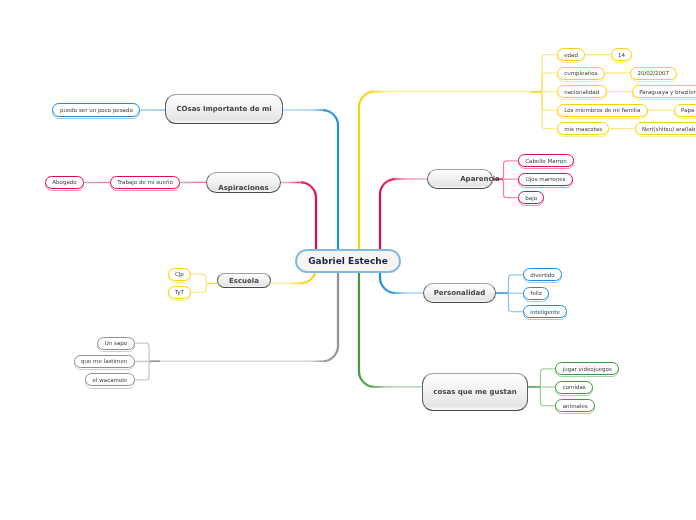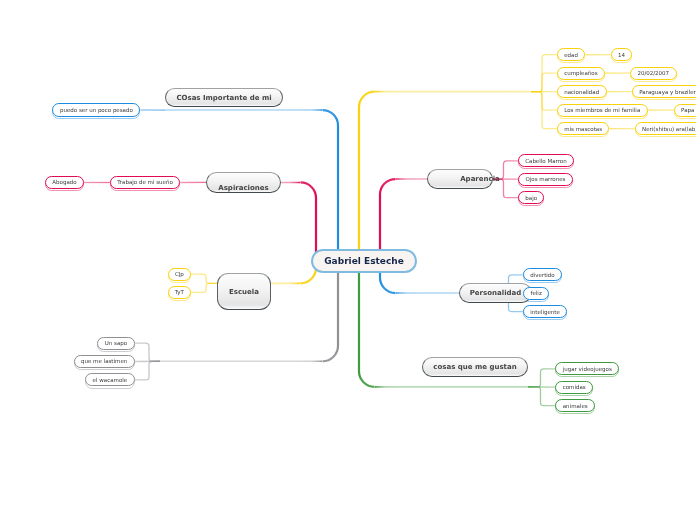--- a/index.html
+++ b/index.html
@@ -361,39 +361,39 @@
       <path d="M 395.9 293.05 L 496 293.05" fill="none" stroke="url(#g34)" stroke-width="1.6" stroke-linecap="butt"></path>
       <path d="M 496 293.05 L 505.3 293.05 Q 508.5 293.05 508.5 289.85 L 508.5 278 Q 508.5 274.8 511.7 274.8 L 523.4 274.8" fill="none" stroke="url(#g35)" stroke-width="1.3" stroke-linecap="butt"></path>
       <path d="M 496 293.05 L 523.4 293.3" fill="none" stroke="url(#g36)" stroke-width="1.3" stroke-linecap="butt"></path>
       <path d="M 496 293.05 L 505.3 293.05 Q 508.5 293.05 508.5 296.25 L 508.5 308.50000000000006 Q 508.5 311.70000000000005 511.7 311.70000000000005 L 523.4 311.70000000000005" fill="none" stroke="url(#g37)" stroke-width="1.3" stroke-linecap="butt"></path>
       <path d="M 359 261 L 359 371.35 C 359 379.91065000000003 365.93935 386.85 374.5 386.85" fill="none" stroke="url(#g38)" stroke-width="2.2" stroke-linecap="butt"></path>
       <path d="M 374.9 386.85 L 528 386.85" fill="none" stroke="url(#g39)" stroke-width="1.6" stroke-linecap="butt"></path>
       <path d="M 528 386.85 L 537.3 386.85 Q 540.5 386.85 540.5 383.65000000000003 L 540.5 372 Q 540.5 368.8 543.7 368.8 L 555.3 368.8" fill="none" stroke="url(#g40)" stroke-width="1.3" stroke-linecap="butt"></path>
       <path d="M 528 386.85 L 555.3 387.20000000000005" fill="none" stroke="url(#g41)" stroke-width="1.3" stroke-linecap="butt"></path>
       <path d="M 528 386.85 L 537.3 386.85 Q 540.5 386.85 540.5 390.05 L 540.5 402.40000000000003 Q 540.5 405.6 543.7 405.6 L 555.3 405.6" fill="none" stroke="url(#g42)" stroke-width="1.3" stroke-linecap="butt"></path>
     </svg>
-<div class="node branch" style="left: 165px; top: 88px; width: 118px; height: 19px;">
+<div class="node branch" style="left: 165px; top: 94px; width: 118px; height: 30px;">
       <span>COsas Importante de mi</span>
     </div>
     <div class="leafshadow" style="left: 52.4px; top: 105.5px; width: 88px; height: 13.2px; border-color: rgb(30, 140, 222); opacity: 0.45;"></div>
     <div class="node leaf" style="left: 52.4px; top: 103.4px; width: 88px; height: 13.2px; border-color: rgb(30, 140, 222);">
       <span>puedo ser un poco pesado</span>
     </div>
     <div class="node branch" style="left: 206px; top: 172.2px; width: 75px; height: 20.5px; align-items: flex-end;">
       <span>Aspiraciones</span>
     </div>
     <div class="leafshadow" style="left: 109.8px; top: 178px; width: 70.5px; height: 13.2px; border-color: rgb(224, 11, 82); opacity: 0.45;"></div>
     <div class="node leaf" style="left: 109.8px; top: 175.9px; width: 70.5px; height: 13.2px; border-color: rgb(224, 11, 82);">
       <span>Trabajo de mi sueño</span>
     </div>
     <div class="leafshadow" style="left: 44.8px; top: 178px; width: 39.3px; height: 13.2px; border-color: rgb(224, 11, 82); opacity: 0.45;"></div>
     <div class="node leaf" style="left: 44.8px; top: 175.9px; width: 39.3px; height: 13.2px; border-color: rgb(224, 11, 82);">
       <span>Abogado</span>
     </div>
-    <div class="node branch" style="left: 217px; top: 273.1px; width: 54px; height: 37px;">
+    <div class="node branch" style="left: 217px; top: 273.1px; width: 54px; height: 15px;">
       <span>Escuela</span>
     </div>
     <div class="leafshadow" style="left: 168px; top: 269.6px; width: 22.8px; height: 13.2px; border-color: rgb(250, 209, 10); opacity: 0.45;"></div>
     <div class="node leaf" style="left: 168px; top: 267.5px; width: 22.8px; height: 13.2px; border-color: rgb(250, 209, 10);">
       <span>CJp</span>
     </div>
     <div class="leafshadow" style="left: 168px; top: 287.9px; width: 22.8px; height: 13.2px; border-color: rgb(250, 209, 10); opacity: 0.45;"></div>
     <div class="node leaf" style="left: 168px; top: 285.8px; width: 22.8px; height: 13.2px; border-color: rgb(250, 209, 10);">
       <span>TyT</span>
     </div>
@@ -457,46 +457,46 @@
       <span>Cabello Marron</span>
     </div>
     <div class="leafshadow" style="left: 518.2px; top: 174.7px; width: 54.5px; height: 13.2px; border-color: rgb(224, 11, 82); opacity: 0.45;"></div>
     <div class="node leaf" style="left: 518.2px; top: 172.6px; width: 54.5px; height: 13.2px; border-color: rgb(224, 11, 82);">
       <span>Ojos marrones</span>
     </div>
     <div class="leafshadow" style="left: 518.2px; top: 193.1px; width: 26px; height: 13.2px; border-color: rgb(224, 11, 82); opacity: 0.45;"></div>
     <div class="node leaf" style="left: 518.2px; top: 191px; width: 26px; height: 13.2px; border-color: rgb(224, 11, 82);">
       <span>bajo</span>
     </div>
-    <div class="node branch" style="left: 423px; top: 282.8px; width: 73px; height: 20.5px; margin-left: 36px;">
+    <div class="node branch" style="left: 423px; top: 282.8px; width: 73px; height: 20.5px;">
       <span>Personalidad</span>
     </div>
     <div class="leafshadow" style="left: 523.4px; top: 270.3px; width: 38.2px; height: 13.2px; border-color: rgb(30, 140, 222); opacity: 0.45;"></div>
     <div class="node leaf" style="left: 523.4px; top: 268.2px; width: 38.2px; height: 13.2px; border-color: rgb(30, 140, 222);">
       <span>divertido</span>
     </div>
     <div class="leafshadow" style="left: 523.4px; top: 288.8px; width: 25.5px; height: 13.2px; border-color: rgb(30, 140, 222); opacity: 0.45;"></div>
     <div class="node leaf" style="left: 523.4px; top: 286.7px; width: 25.5px; height: 13.2px; border-color: rgb(30, 140, 222);">
       <span>feliz</span>
     </div>
     <div class="leafshadow" style="left: 523.4px; top: 307.2px; width: 43.4px; height: 13.2px; border-color: rgb(30, 140, 222); opacity: 0.45;"></div>
     <div class="node leaf" style="left: 523.4px; top: 305.1px; width: 43.4px; height: 13.2px; border-color: rgb(30, 140, 222);">
       <span>inteligente</span>
     </div>
-    <div class="node branch" style="left: 422px; top: 357px; width: 106px; height: 20px;">
+    <div class="node branch" style="left: 422px; top: 373px; width: 106px; height: 38px;">
       <span>cosas que me gustan</span>
     </div>
     <div class="leafshadow" style="left: 555.3px; top: 364.3px; width: 63.9px; height: 13.2px; border-color: rgb(62, 154, 60); opacity: 0.45;"></div>
     <div class="node leaf" style="left: 555.3px; top: 362.2px; width: 63.9px; height: 13.2px; border-color: rgb(62, 154, 60);">
       <span>jugar videojuegos</span>
     </div>
     <div class="leafshadow" style="left: 555.3px; top: 382.7px; width: 37.9px; height: 13.2px; border-color: rgb(62, 154, 60); opacity: 0.45;"></div>
     <div class="node leaf" style="left: 555.3px; top: 380.6px; width: 37.9px; height: 13.2px; border-color: rgb(62, 154, 60);">
       <span>comidas</span>
     </div>
     <div class="leafshadow" style="left: 555.3px; top: 401.1px; width: 39.8px; height: 13.2px; border-color: rgb(62, 154, 60); opacity: 0.45;"></div>
     <div class="node leaf" style="left: 555.3px; top: 399px; width: 39.8px; height: 13.2px; border-color: rgb(62, 154, 60);">
       <span>animales</span>
     </div>
-    <div class="node root" style="left: 311px; top: 249px; width: 106px; height: 24px; border-color: rgb(127, 187, 223);">
+    <div class="node root" style="left: 295px; top: 249px; width: 106px; height: 24px; border-color: rgb(127, 187, 223);">
       <span>Gabriel Esteche</span>
     </div>
   </div>
 
 </body></html>

